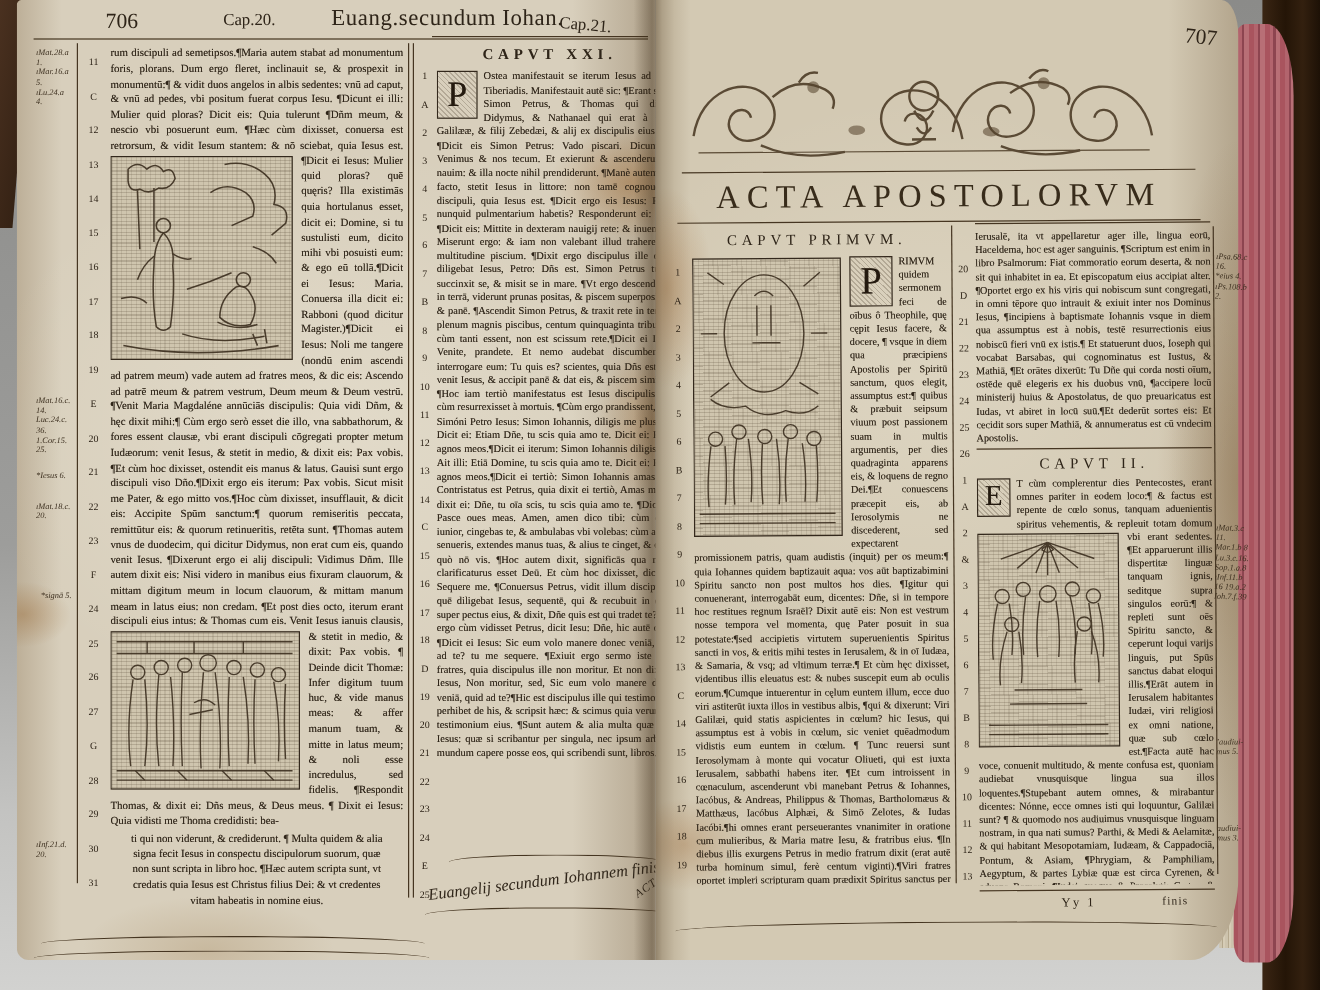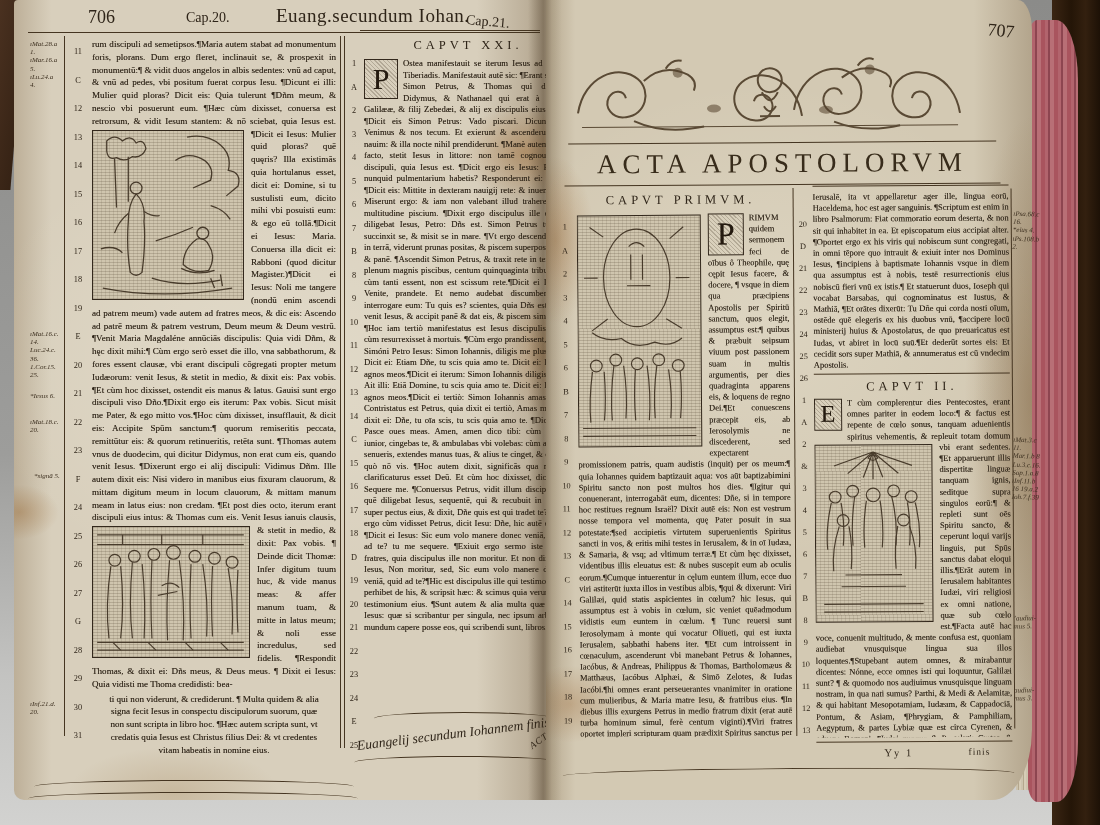--- a/index.html
+++ b/index.html
@@ -88,21 +88,21 @@
 4.</div>
     <div class="abs note" style="left:16px;top:330px;width:44px;">ıMat.16.c.
 14.
 Luc.24.c.
 36.
 1.Cor.15.
 25.</div>
     <div class="abs note" style="left:16px;top:392px;width:44px;">*Iesus 6.</div>
     <div class="abs note" style="left:16px;top:418px;width:44px;">ıMat.18.c.
 20.</div>
-    <div class="abs note" style="left:20px;top:472px;width:44px;font-style:italic;">*signā 5.</div>
+    <div class="abs note" style="left:20px;top:492px;width:44px;font-style:italic;">*signā 5.</div>
     <div class="abs note" style="left:16px;top:700px;width:44px;">ıInf.21.d.
 20.</div>
 
     <div class="abs rule-v" style="left:50px;top:36px;height:700px;"></div>
 
     <div class="abs verse" style="left:54px;top:38px;width:20px;line-height:28.5px;">11
 C
 12
 13
 14
@@ -225,21 +225,21 @@
 19
 20
 21
 22
 23
 24
 E
 25</div>
 
     <div class="abs rule-h" style="left:346px;top:30px;width:180px;"></div>
-    <div class="abs ink caput" style="left:356px;top:38px;width:196px;">CAPVT XXI.</div>
+    <div class="abs ink caput" style="left:346px;top:38px;width:196px;font-weight:bold;">CAPVT XXI.</div>
     <div class="abs body-t body-m" style="left:350px;top:58px;width:200px;height:650px;">
       <span class="dc" style="width:34px;height:40px;font-size:30px;">P</span>
       <span>Ostea manifestauit se iterum Iesus ad mare Tiberiadis. Manifestauit autē sic: ¶Erant simul Simon Petrus, &amp; Thomas qui dicitur Didymus, &amp; Nathanael qui erat à Cana Galilææ, &amp; filij Zebedæi, &amp; alij ex discipulis eius duo. ¶Dicit eis Simon Petrus: Vado piscari. Dicunt ei: Venimus &amp; nos tecum. Et exierunt &amp; ascenderunt in nauim: &amp; illa nocte nihil prendiderunt. ¶Manè autem iam facto, stetit Iesus in littore: non tamē cognouerunt discipuli, quia Iesus est. ¶Dicit ergo eis Iesus: Pueri, nunquid pulmentarium habetis? Responderunt ei: Non. ¶Dicit eis: Mittite in dexteram nauigij rete: &amp; inuenietis. Miserunt ergo: &amp; iam non valebant illud trahere præ multitudine piscium. ¶Dixit ergo discipulus ille quem diligebat Iesus, Petro: Dñs est. Simon Petrus tunica succinxit se, &amp; misit se in mare. ¶Vt ergo descenderunt in terrā, viderunt prunas positas, &amp; piscem superpositum, &amp; panē. ¶Ascendit Simon Petrus, &amp; traxit rete in terram, plenum magnis piscibus, centum quinquaginta tribus. Et cùm tanti essent, non est scissum rete.¶Dicit ei Iesus: Venite, prandete. Et nemo audebat discumbentium interrogare eum: Tu quis es? scientes, quia Dñs est. ¶Et venit Iesus, &amp; accipit panē &amp; dat eis, &amp; piscem similiter. ¶Hoc iam tertiò manifestatus est Iesus discipulis suis cùm resurrexisset à mortuis. ¶Cùm ergo prandissent, dicit Simóni Petro Iesus: Simon Iohannis, diligis me plus his? Dicit ei: Etiam Dñe, tu scis quia amo te. Dicit ei: Pasce agnos meos.¶Dicit ei iterum: Simon Iohannis diligis me? Ait illi: Etiā Domine, tu scis quia amo te. Dicit ei: Pasce agnos meos.¶Dicit ei tertiò: Simon Iohannis amas me? Contristatus est Petrus, quia dixit ei tertiò, Amas me? &amp; dixit ei: Dñe, tu oīa scis, tu scis quia amo te. ¶Dicit ei: Pasce oues meas. Amen, amen dico tibi: cùm esses iunior, cingebas te, &amp; ambulabas vbi volebas: cùm autem senueris, extendes manus tuas, &amp; alius te cinget, &amp; ducet quò nō vis. ¶Hoc autem dixit, significās qua morte clarificaturus esset Deū. Et cùm hoc dixisset, dicit ei: Sequere me. ¶Conuersus Petrus, vidit illum discipulum quē diligebat Iesus, sequentē, qui &amp; recubuit in cœna super pectus eius, &amp; dixit, Dñe quis est qui tradet te?¶Hic ergo cùm vidisset Petrus, dicit Iesu: Dñe, hic autē quid? ¶Dicit ei Iesus: Sic eum volo manere donec veniā, quid ad te? tu me sequere. ¶Exiuit ergo sermo iste inter fratres, quia discipulus ille non moritur. Et non dixit ei Iesus, Non moritur, sed, Sic eum volo manere donec veniā, quid ad te?¶Hic est discipulus ille qui testimonium perhibet de his, &amp; scripsit hæc: &amp; scimus quia verum est testimonium eius. ¶Sunt autem &amp; alia multa quæ fecit Iesus: quæ si scribantur per singula, nec ipsum arbitror mundum capere posse eos, qui scribendi sunt, libros.</span>
     </div>
     <div class="abs curve" style="left:360px;top:712px;width:180px;"></div>
     <div class="abs colophon" style="left:336px;top:726px;width:210px;transform:rotate(-7deg);">Euangelij secundum Iohannem finis.</div>
     <div class="abs catchword" style="left:514px;top:734px;transform:rotate(-36deg);">ACTA</div>
     <div class="abs curve" style="left:340px;top:756px;width:210px;"></div>
 
     <div class="abs rule-v" style="left:553px;top:28px;height:688px;"></div>

